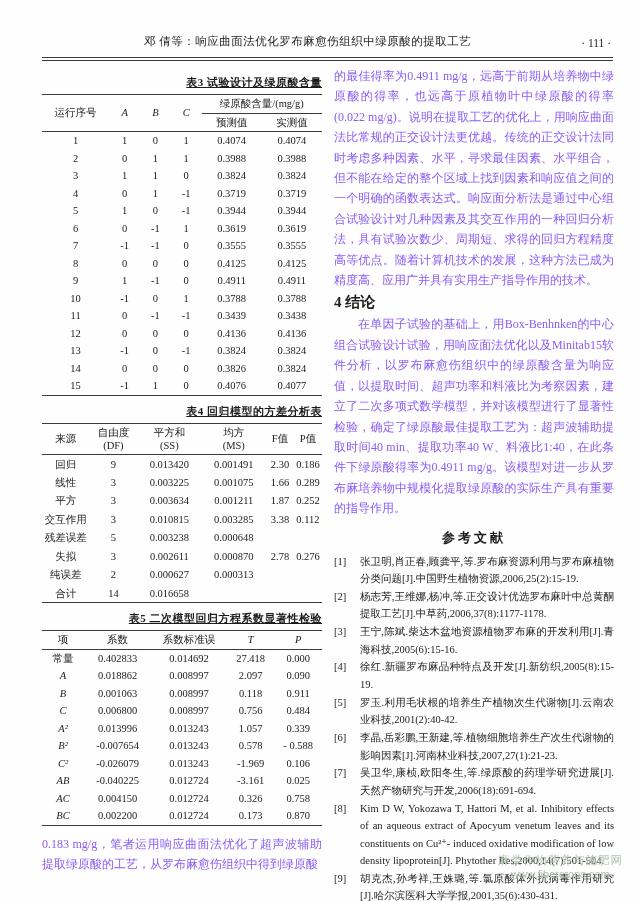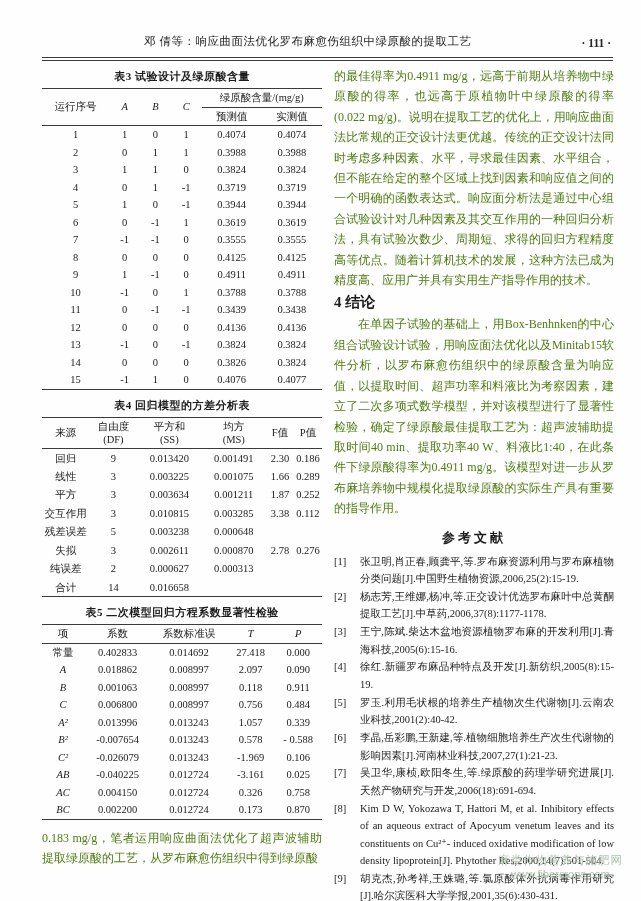--- a/index.html
+++ b/index.html
@@ -9,30 +9,30 @@
     background:#ffffff; color:#1c1c1c;
   }
   .page {
     position:relative; width:641px; height:901px;
     background:#fefefe; overflow:hidden;
   }
   
   .running { display:flex; align-items:flex-end;
     padding:34px 30px 8px 44px; font-size:11.5px; color:#222;justify-content:flex-end; }
   .running .rtitle { flex:1; text-align:center; letter-spacing:0.5px; }
-  .running .rpage { font-weight:bold; padding-left:10px; white-space:nowrap; }
+  .running .rpage { font-weight:normal; padding-left:10px; white-space:nowrap; }
   .hrule { margin:0 28px 0 42px; height:4px;
     border-top:1.8px solid #3a3a3a; border-bottom:1px solid #3a3a3a; }
   
   .cols { display:flex; gap:12px; padding:5px 26px 0 42px; }
   .col { width:280px; }
   
-  .tcaption { text-align:center; font-weight:bold; font-size:11px;
-    margin:3px 0 4px 0; letter-spacing:0.5px; }
-  .para { font-size:12px; line-height:20.4px; text-align:justify; color:#4d7c0f; }
+  .tcaption { text-align:right; font-weight:bold; font-size:11px;
+    margin:9px 0 4px 0; letter-spacing:0.5px;text-decoration:underline; }
+  .para { font-size:12px; line-height:20.4px; text-align:justify; color:#8b5cf6; }
   .para.indent { text-indent:2em; }
   .sec-head { font-weight:bold; font-size:15px; margin:3px 0 2px 0; }
   .refs-head { text-align:center; font-weight:bold; font-size:13px;
     letter-spacing:3px; margin:10px 0 6px 0; }
   
   table { width:100%; border-collapse:collapse; table-layout:fixed;
     font-size:10.5px; color:#1b1b1b;
     border-top:1.6px solid #3a3a3a; border-bottom:1.6px solid #3a3a3a; }
   thead { border-bottom:1px solid #3a3a3a; }
   th, td { text-align:center; vertical-align:middle; font-weight:normal;

